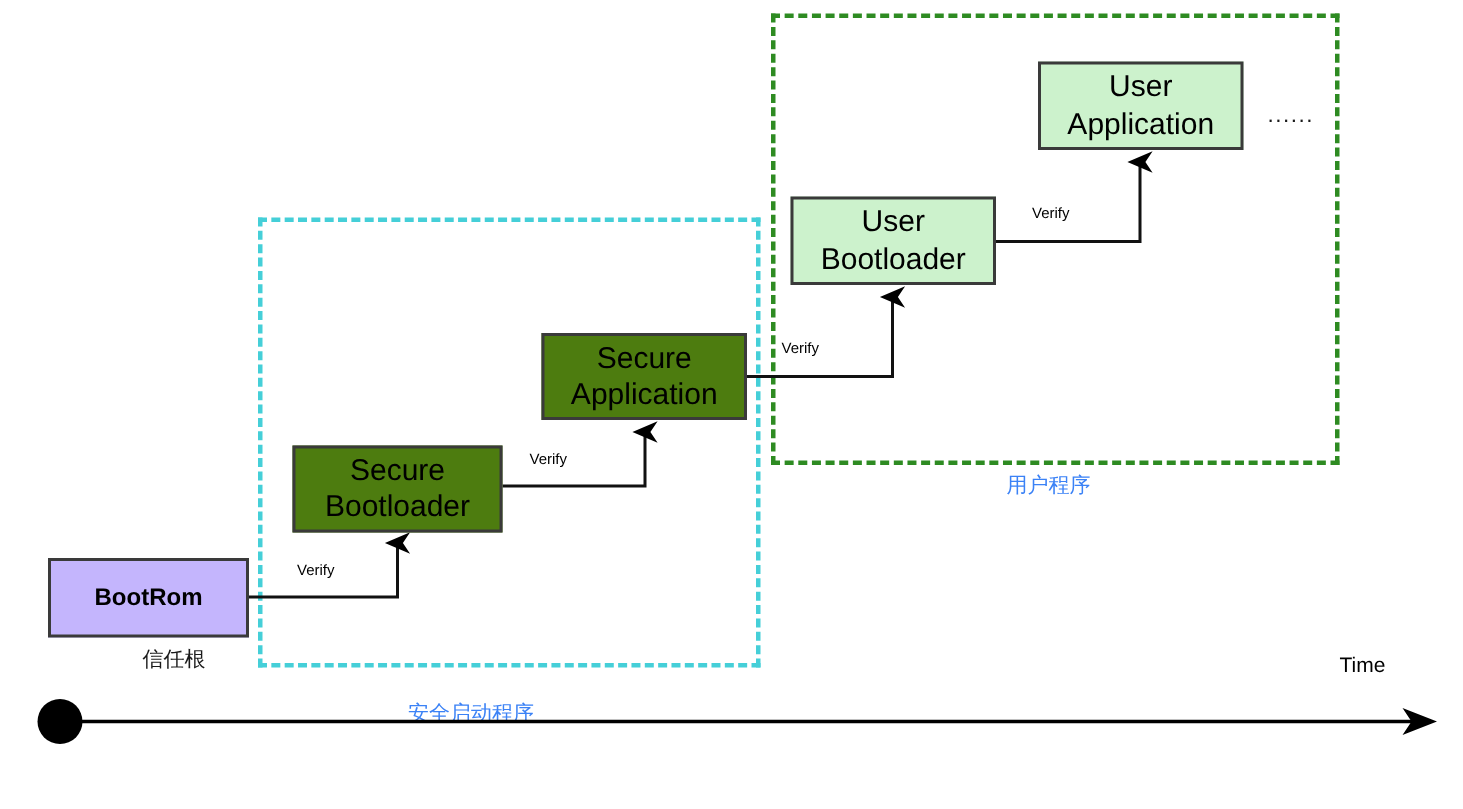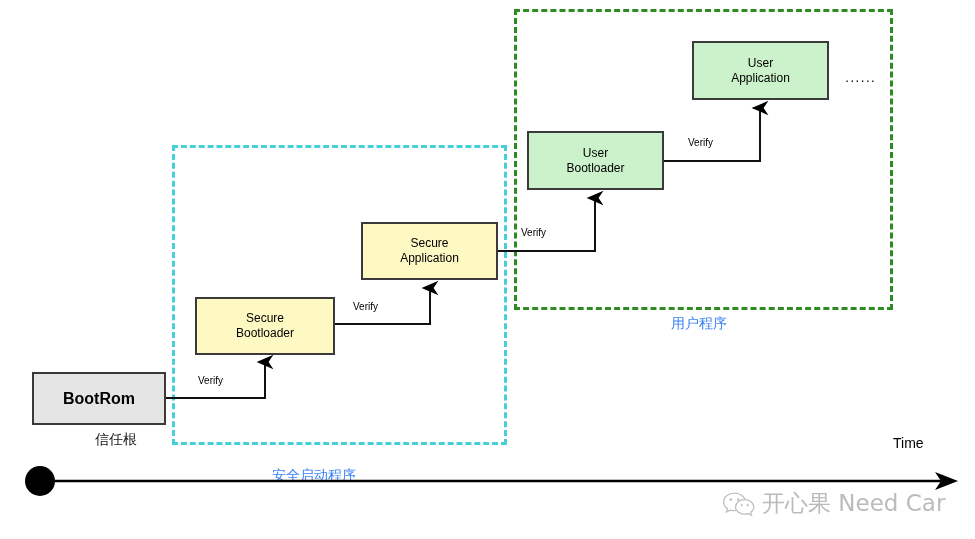--- a/index.html
+++ b/index.html
@@ -35,27 +35,27 @@
   }
   .node {
     position: absolute;
     box-sizing: border-box;
     border: 2px solid #3a3a3a;
     display: flex;
     align-items: center;
     justify-content: center;
     text-align: center;
     line-height: 1.22;
-    font-size: 12px;
+    font-size: 20px;
     color: #000000;
   }
-  .node-cyan { background: #fef9c3; }
+  .node-cyan { background: #4d7c0f; }
   .node-green { background: #CCF2CC; }
   .node-bootrom {
-    background: #e5e5e5;
+    background: #c4b5fd;
     font-weight: bold;
     font-size: 16px;
   }
   .node-caption {
     position: absolute;
     font-size: 14px;
     color: #1a1a1a;
     white-space: nowrap;
     font-family: "DejaVu Sans", "Liberation Sans", sans-serif;
     margin-left: 28px;
@@ -169,31 +169,14 @@
   <div class="edge-label" style="left:198px; top:375px;">Verify</div>
 
   <div class="edge-label" style="left:353px; top:301px;">Verify</div>
 
   <div class="edge-label" style="left:521px; top:227px;">Verify</div>
 
   <div class="edge-label" style="left:688px; top:137px;">Verify</div>
 
   <div class="axis-label" style="left:893px; top:435px;">Time</div>
 
-  <div class="watermark" style="left:722px; top:488px;">
-    <span style="display:inline-block;width:34px;height:26px;">
-      <svg viewBox="0 0 34 26" width="34" height="26" xmlns="http://www.w3.org/2000/svg">
-        <path d="M12.5,2.2 C6.4,2.2 1.6,6.1 1.6,10.9 C1.6,13.6 3.1,16 5.5,17.6
-                 L4.4,21.1 L8.4,19.1 C9.7,19.5 11.1,19.7 12.5,19.7
-                 C18.6,19.7 23.4,15.8 23.4,10.9 C23.4,6.1 18.6,2.2 12.5,2.2 Z" fill="none" stroke="#bdbdbd" stroke-width="1.3"></path>
-        <circle cx="8.8" cy="8.6" r="1.3" fill="#bdbdbd"></circle>
-        <circle cx="16.2" cy="8.6" r="1.3" fill="#bdbdbd"></circle>
-        <path d="M22.6,8.6 C27.6,8.6 31.8,11.9 31.8,15.9 C31.8,18.1 30.6,20.1 28.6,21.4
-                 L29.5,24.2 L26.2,22.6 C25.1,22.9 23.9,23.1 22.6,23.1
-                 C17.6,23.1 13.5,19.9 13.5,15.9 C13.5,11.9 17.6,8.6 22.6,8.6 Z" fill="#ffffff" stroke="#bdbdbd" stroke-width="1.3"></path>
-        <circle cx="19.7" cy="14.2" r="1.1" fill="#bdbdbd"></circle>
-        <circle cx="25.7" cy="14.2" r="1.1" fill="#bdbdbd"></circle>
-      </svg>
-    </span>
-    <span>开心果 Need Car</span>
-  </div>
 
 </div>
 
 </body></html>

